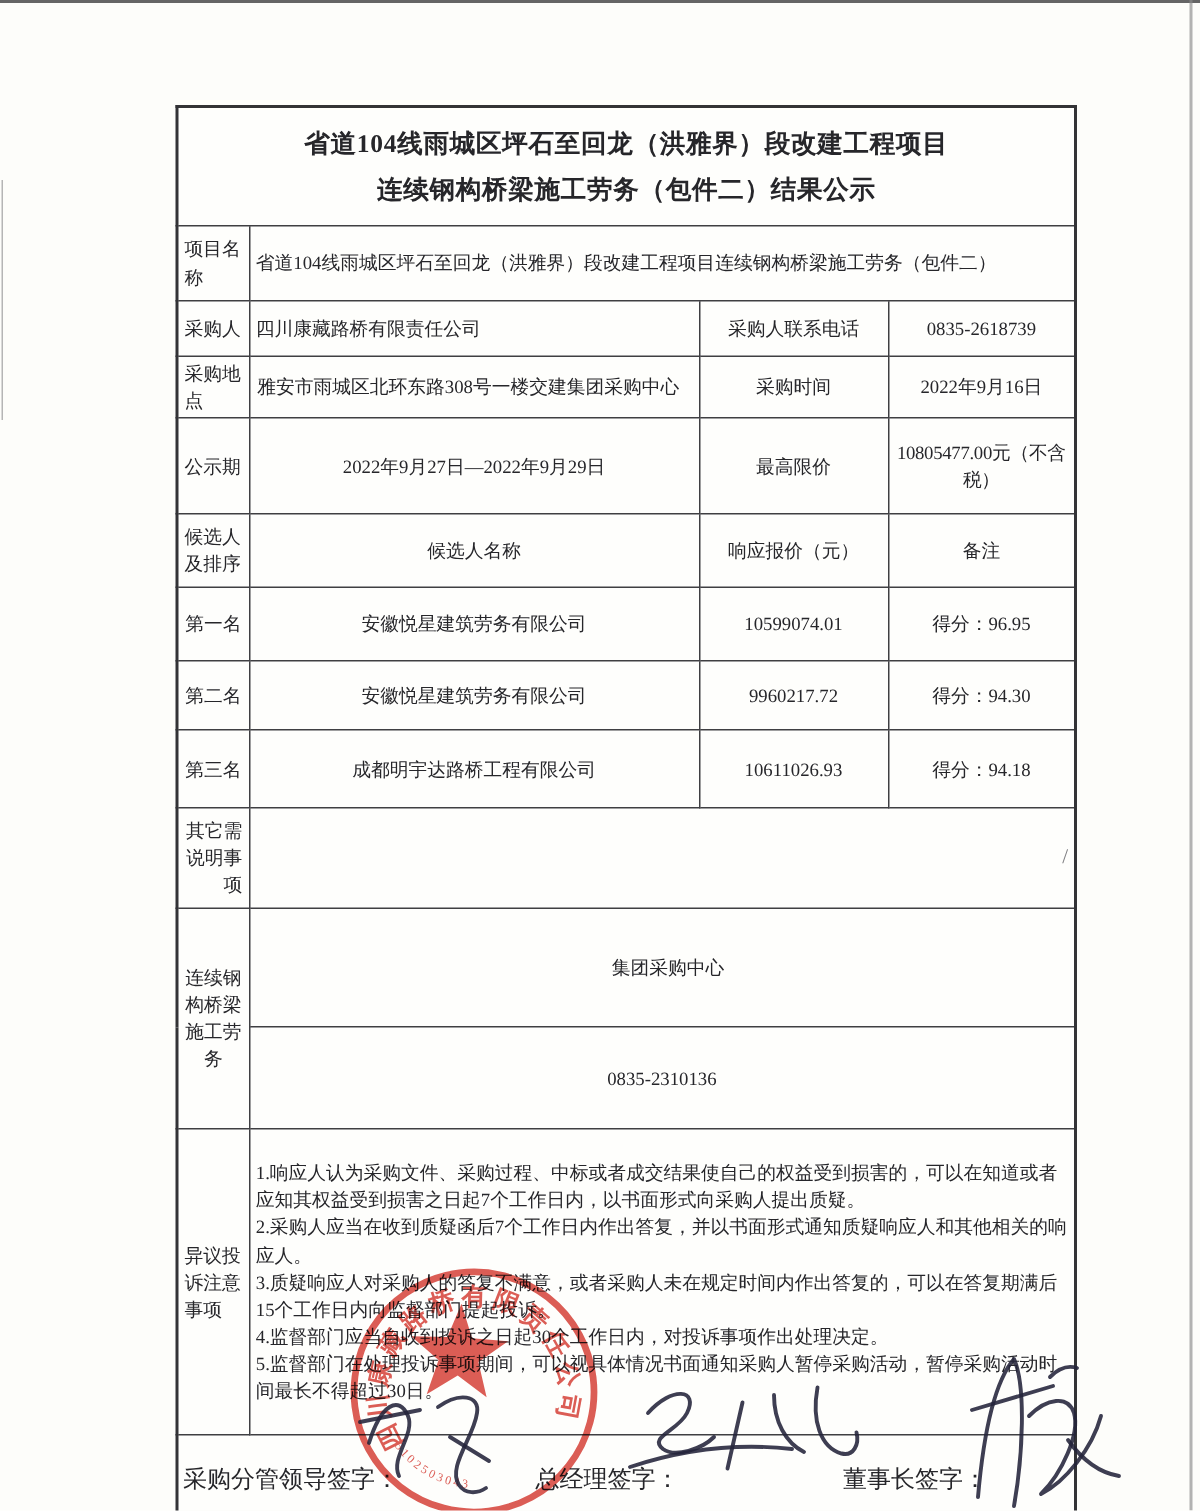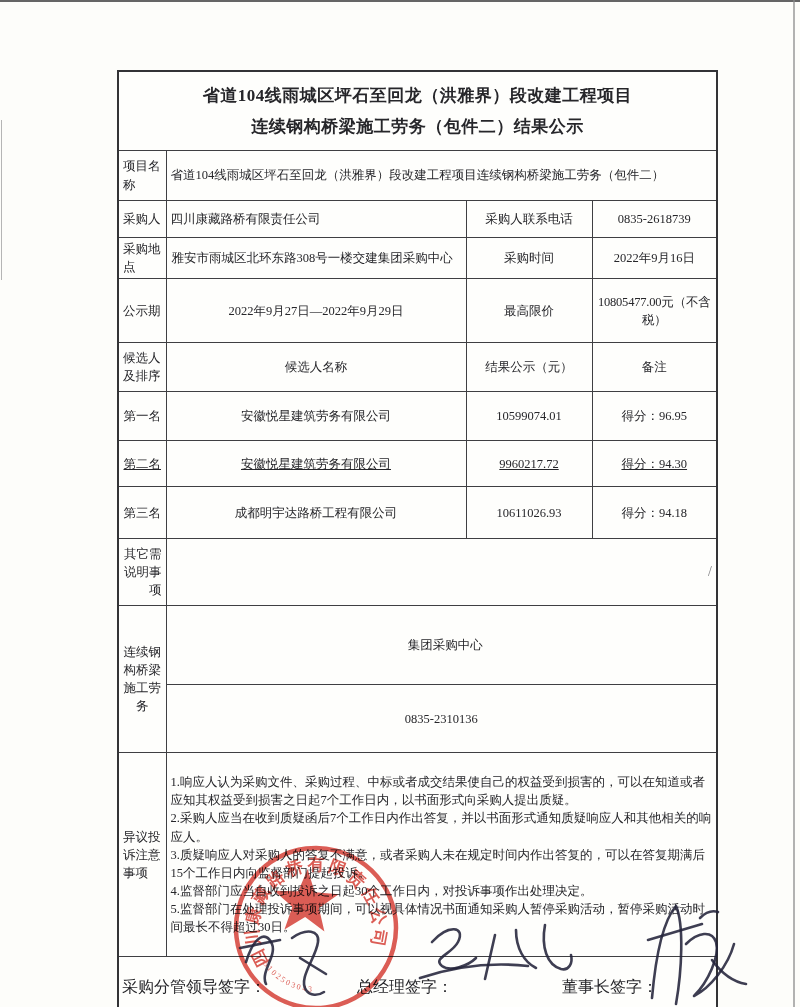--- a/index.html
+++ b/index.html
@@ -32,21 +32,21 @@
 
   td.titlecell{height:74px;text-align:center;vertical-align:middle;}
   .doc-title{font-weight:bold;font-size:17px;letter-spacing:.5px;line-height:1.85;}
 
   td.lab{padding:2px 2px 2px 3px;text-align:left;line-height:1.35;}
   td.ctr{text-align:center;}
   td.val{padding-left:8px;}
   td.small{font-size:10px;letter-spacing:-.2px;text-align:center;padding:2px 1px;}
 
   tr.h49 td{height:45px;} tr.h36 td{height:32px;} tr.h63 td{height:59px;}
-  tr.h48 td{height:44px;} tr.h45 td{height:41px;text-decoration:underline;} tr.h51 td{height:47px;}
+  tr.h48 td{height:44px;} tr.h45 td{height:41px;} tr.h51 td{height:47px;}
   tr.h66 td{height:62px;text-align:right;} tr.h78 td{height:74px;padding-left:12px;} tr.h67 td{height:63px;}
   tr.h203 td{height:199px;} tr.h59 td{height:55px;}
 
   td.objtext{
     font-size:12.3px;line-height:1.56;padding:6px 8px;
     white-space:pre-line;vertical-align:middle;text-align:left;
   }
   .slash{color:#7d7d80;font-size:14px;}
 
   td.signrow{position:relative;}
@@ -114,21 +114,21 @@
   <tr class="h63">
     <td class="lab">公示期</td>
     <td class="ctr">2022年9月27日—2022年9月29日</td>
     <td class="ctr">最高限价</td>
     <td class="small">10805477.00元（不含税）</td>
   </tr>
 
   <tr class="h48">
     <td class="lab">候选人及排序</td>
     <td class="ctr">候选人名称</td>
-    <td class="ctr">结果公示（元）</td>
+    <td class="ctr">响应报价（元）</td>
     <td class="ctr">备注</td>
   </tr>
 
   <tr class="h48">
     <td class="ctr">第一名</td>
     <td class="ctr">安徽悦星建筑劳务有限公司</td>
     <td class="ctr">10599074.01</td>
     <td class="ctr">得分：96.95</td>
   </tr>
   <tr class="h45">

